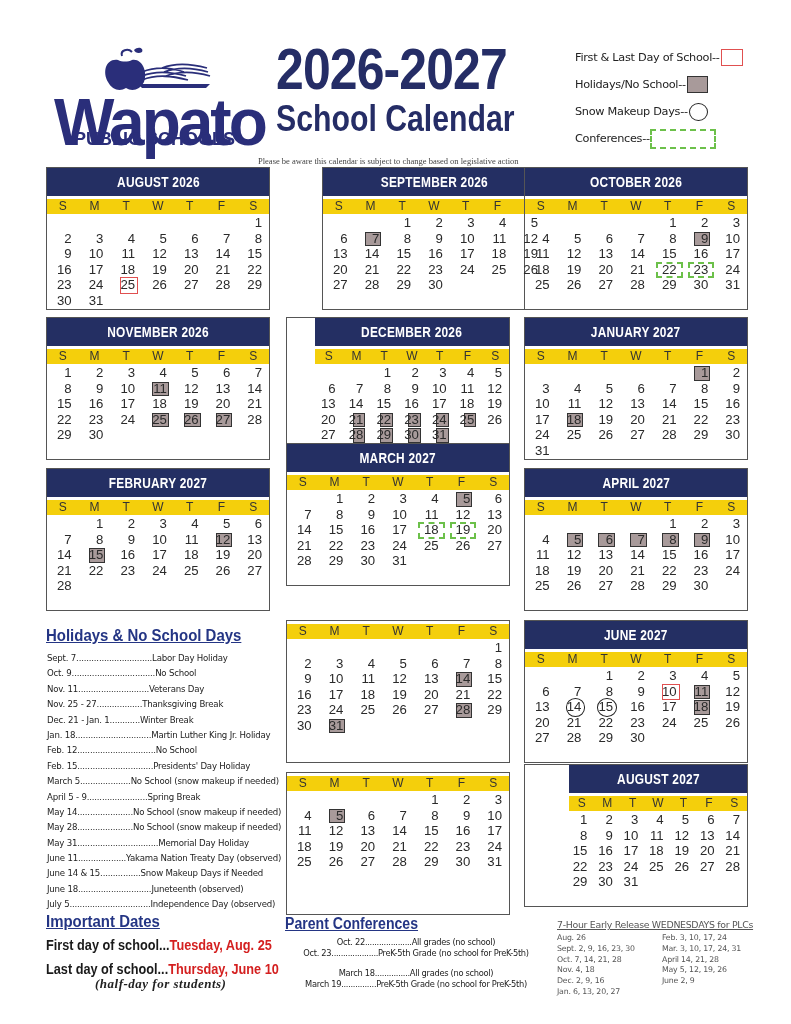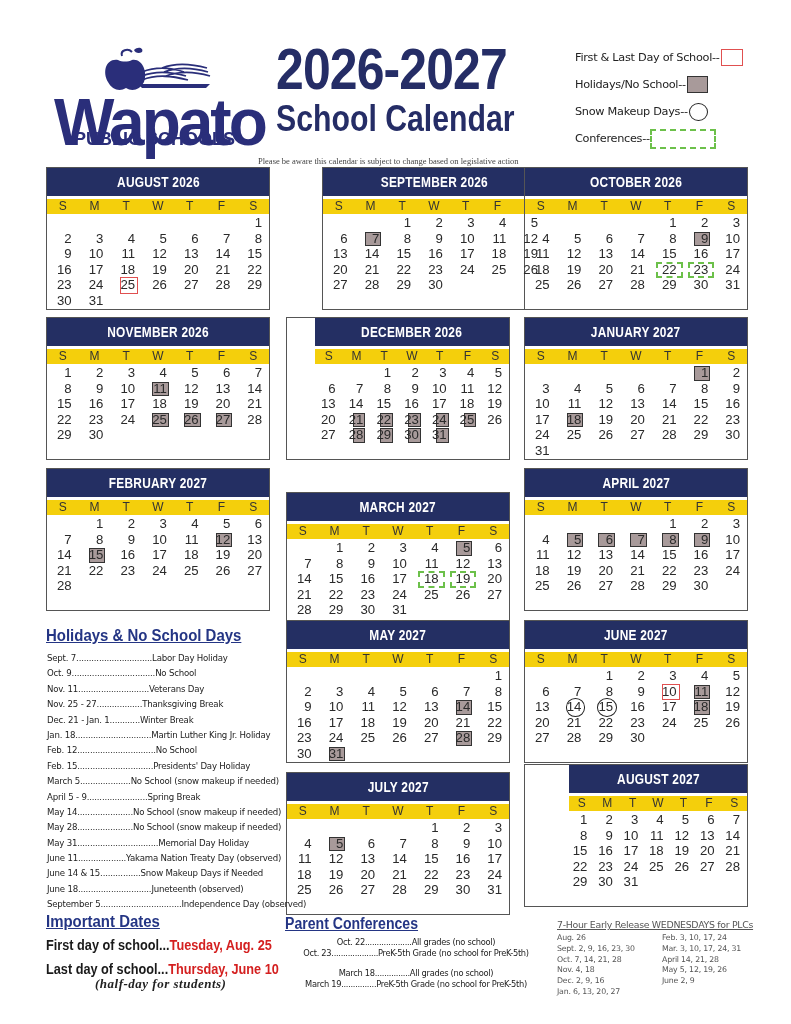--- a/index.html
+++ b/index.html
@@ -429,21 +429,21 @@
       <span><b>21</b></span>
       <span><b>22</b></span>
       <span><b>23</b></span>
       <span><b>24</b></span>
       <span><b>25</b></span>
       <span><b>26</b></span>
       <span><b>27</b></span>
       <span><b>28</b></span>
     </div>
   </div>
-<div class="month" style="left:286px;top:492px;">
+<div class="month" style="left:286px;top:443px;">
     <div class="mh"><span>MARCH 2027</span></div>
     <div class="gap"></div>
     <div class="dh">
       <span>S</span>
       <span>M</span>
       <span>T</span>
       <span>W</span>
       <span>T</span>
       <span>F</span>
       <span>S</span>
@@ -527,21 +527,20 @@
       <span><b>25</b></span>
       <span><b>26</b></span>
       <span><b>27</b></span>
       <span><b>28</b></span>
       <span><b>29</b></span>
       <span><b>30</b></span>
     </div>
   </div>
 
 <div class="month" style="left:286px;top:620px;">
-    <div class="mh"><span>MAY 2027</span></div>
     <div class="gap"></div>
     <div class="dh">
       <span>S</span>
       <span>M</span>
       <span>T</span>
       <span>W</span>
       <span>T</span>
       <span>F</span>
       <span>S</span>
     </div>
@@ -627,21 +626,20 @@
       <span><b>25</b></span>
       <span><b>26</b></span>
       <span><b>27</b></span>
       <span><b>28</b></span>
       <span><b>29</b></span>
       <span><b>30</b></span>
     </div>
   </div>
 
 <div class="month" style="left:286px;top:772px;">
-    <div class="mh"><span>JULY 2027</span></div>
     <div class="gap"></div>
     <div class="dh">
       <span>S</span>
       <span>M</span>
       <span>T</span>
       <span>W</span>
       <span>T</span>
       <span>F</span>
       <span>S</span>
     </div>
@@ -741,21 +739,21 @@
     <div class="hol-row"><span>Feb. 12</span><span>...............................</span><span>No School</span></div>
     <div class="hol-row"><span>Feb. 15</span><span>..............................</span><span>Presidents' Day Holiday</span></div>
     <div class="hol-row"><span>March 5</span><span>....................</span><span>No School (snow makeup if needed)</span></div>
     <div class="hol-row"><span>April 5 - 9</span><span>........................</span><span>Spring Break</span></div>
     <div class="hol-row"><span>May 14</span><span>......................</span><span>No School (snow makeup if needed)</span></div>
     <div class="hol-row"><span>May 28</span><span>......................</span><span>No School (snow makeup if needed)</span></div>
     <div class="hol-row"><span>May 31</span><span>................................</span><span>Memorial Day Holiday</span></div>
     <div class="hol-row"><span>June 11</span><span>...................</span><span>Yakama Nation Treaty Day (observed)</span></div>
     <div class="hol-row"><span>June 14 &amp; 15</span><span>................</span><span>Snow Makeup Days if Needed</span></div>
     <div class="hol-row"><span>June 18</span><span>.............................</span><span>Juneteenth (observed)</span></div>
-    <div class="hol-row"><span>September 5</span><span>................................</span><span>Independence Day (observed)</span></div>
+    <div class="hol-row"><span>July 5</span><span>................................</span><span>Independence Day (observed)</span></div>
   </div>
 
 <div class="section-h" style="left:46px;top:912px;">Important Dates</div>
 <div class="imp-line" style="top:936px;">
   <span>First day of school...</span><span class="red">Tuesday, Aug. 25</span>
 </div>
 <div class="imp-line" style="top:960px;">
   <span>Last day of school...</span><span class="red">Thursday, June 10</span>
 </div>
 <div class="half">(half-day for students)</div>

